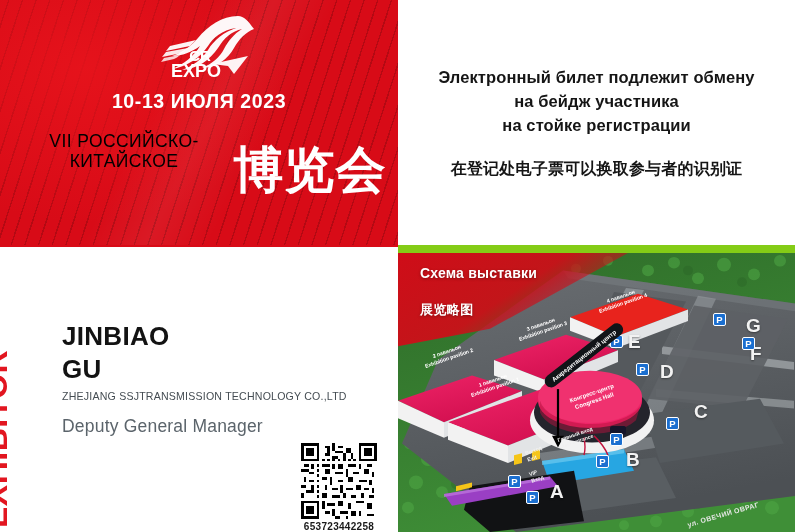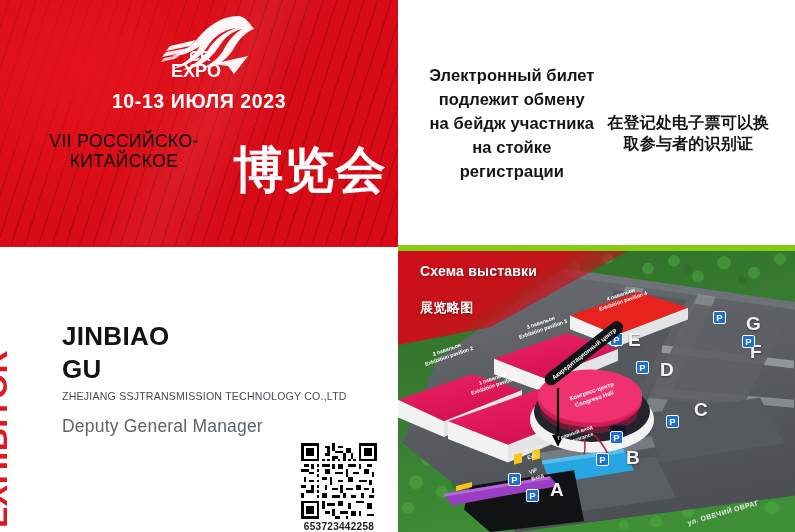--- a/index.html
+++ b/index.html
@@ -94,21 +94,21 @@
   }
   .title-cn .big {
     font-size: 50px; font-weight: 800; line-height: 56px; letter-spacing: 1px;
     margin-top: 6px;
   }
 
   
   .notice-panel {
     position: relative;
     background: #ffffff;
-    display: flex; flex-direction: row;
+    display: flex; flex-direction: column;
     align-items: center; justify-content: center;
     padding: 0 22px;
     border-radius: 26px;
   }
   .notice-ru {
     text-align: center;
     color: #151515;
     font-size: 16.5px;
     font-weight: 700;
     line-height: 24px;
@@ -177,21 +177,21 @@
     font-weight: 700;
     color: #1a1a1a;
     letter-spacing: .3px;
   }
 
   
   .map-panel {
     position: relative;
     overflow: hidden;
     background: #0c4a6e;
-    border-top: 6px solid #84cc16;
+    border-top: 8px solid #84cc16;
   }
   .map-svg { position:absolute; inset:0; width:100%; height:100%; display:block; }
   .map-heading {
     position: absolute; left: 22px; top: 12px;
     color: #ffffff;
     z-index: 5;
     text-shadow: 0 1px 3px rgba(0,0,0,.35);
   }
   .map-heading .ru { font-size: 14px; font-weight: 700; letter-spacing:.2px; }
   .map-heading .cn { font-size: 13px; font-weight: 700; margin-top: 20px; letter-spacing:.4px;}

